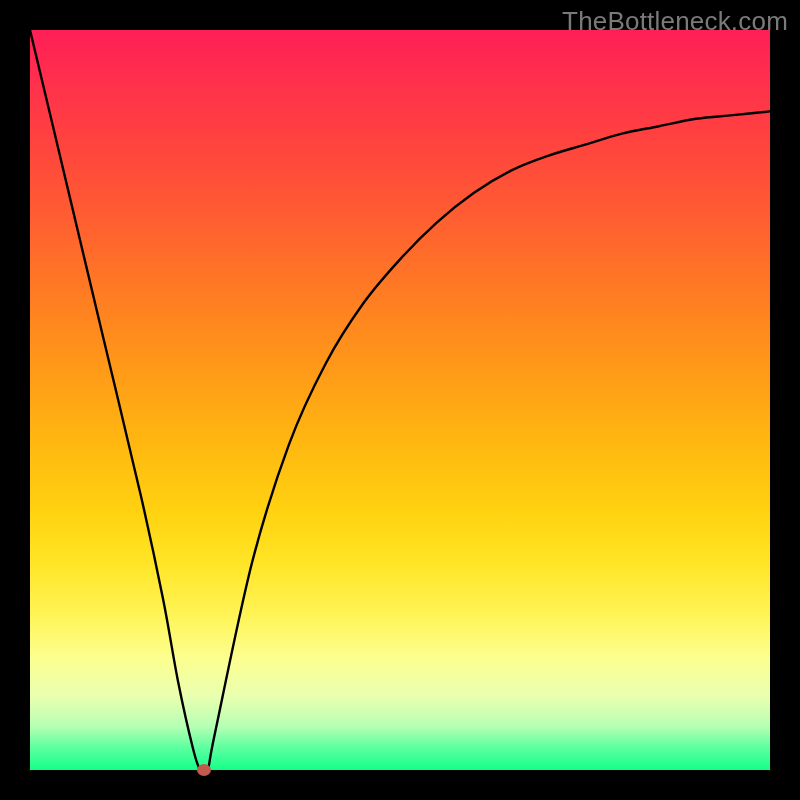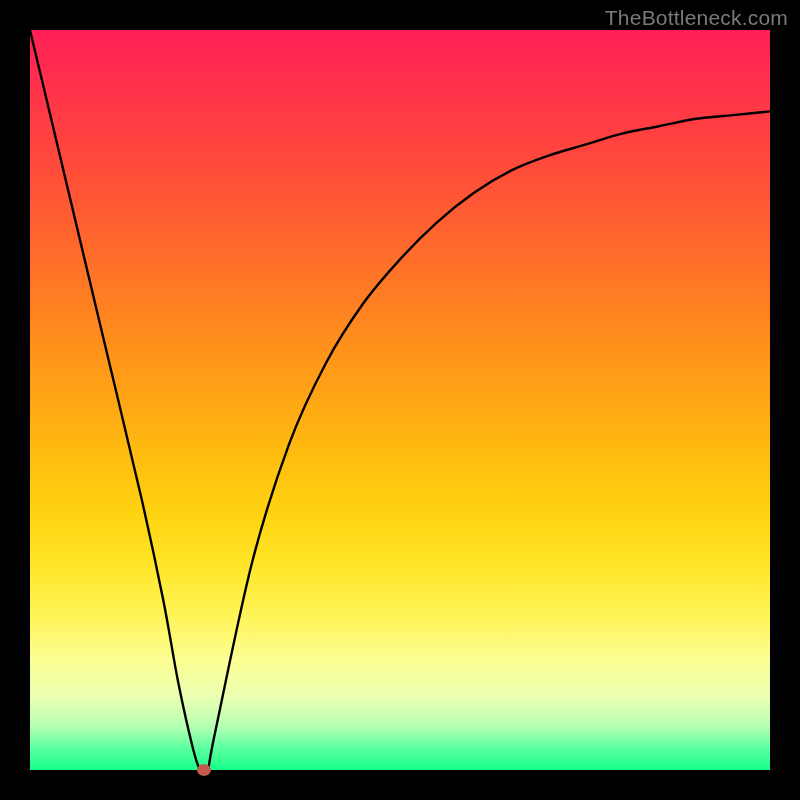--- a/index.html
+++ b/index.html
@@ -58,21 +58,21 @@
     border-radius: 50%;
     background: #c25a4e;
     transform: translate(-50%, -50%);
     pointer-events: none;
   }
   .watermark {
     position: absolute;
     top: 6px;
     right: 12px;
     color: #7a7a7a;
-    font-size: 21px;
+    font-size: 26px;
     font-weight: 400;
     letter-spacing: 0.2px;
     pointer-events: none;
   }
 </style>
 </head>
 <body>
 
 <div class="frame">
 

